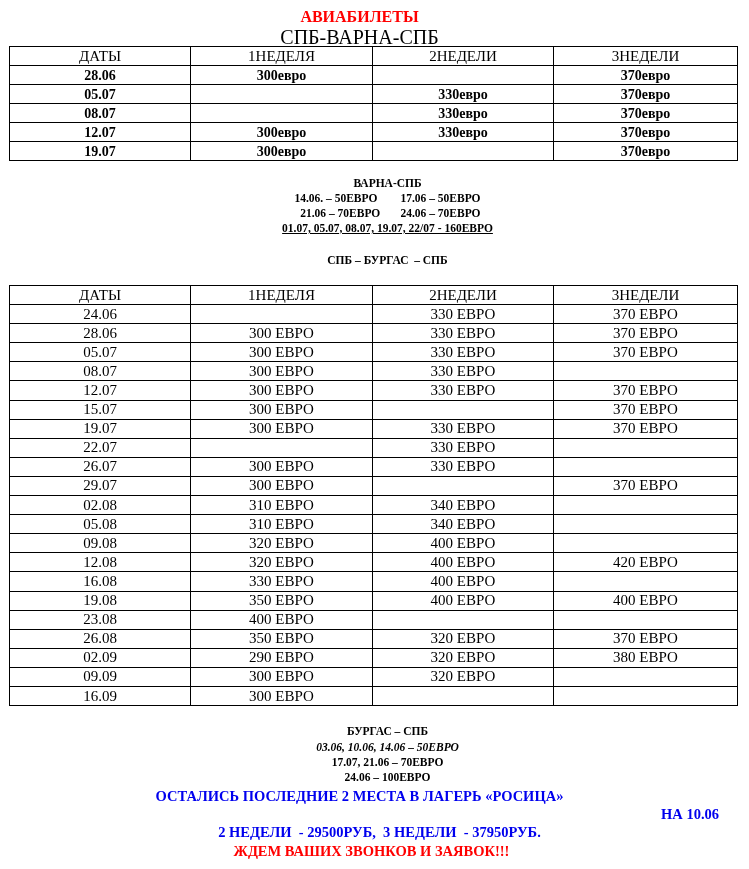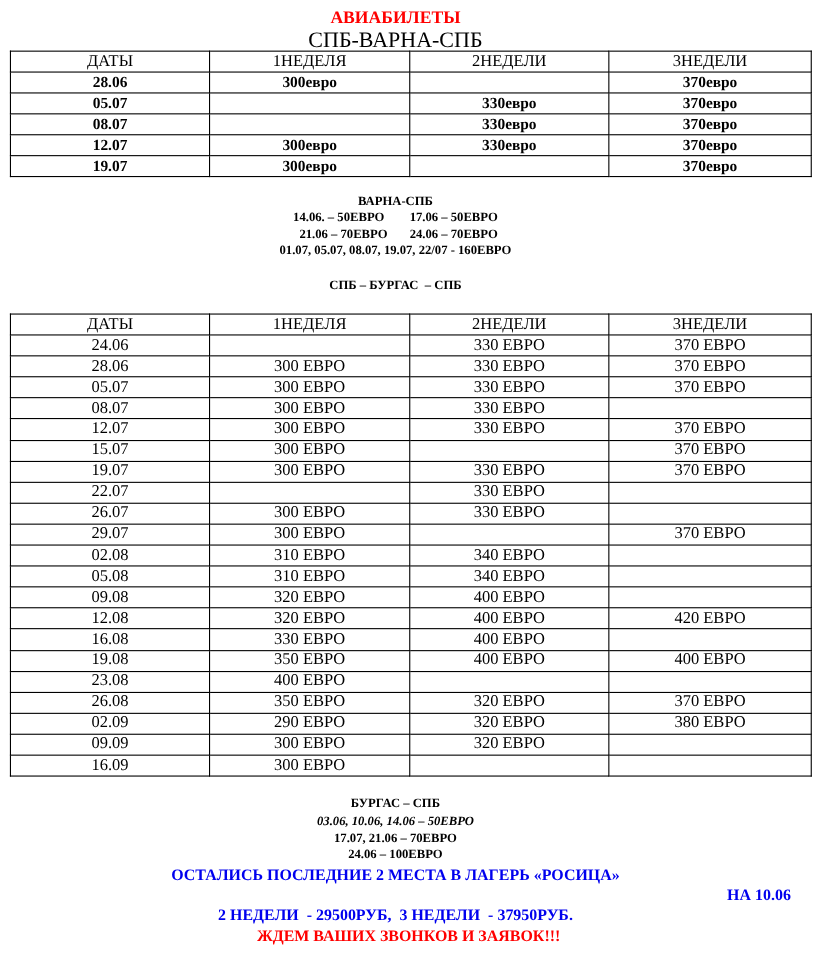--- a/index.html
+++ b/index.html
@@ -9,21 +9,21 @@
   .title { top: 8px; font-size: 16px; color: #ff0000; font-weight: bold; letter-spacing: 0; }
   .subtitle { top: 26px; font-size: 20px; }
   table.grid { position: absolute; left: 9px; width: 728px; border-collapse: collapse; table-layout: fixed; }
   table.grid td, table.grid th { border: 1px solid #000; padding: 0; text-align: center;
       font-size: 15px; line-height: 17px; height: 18px; font-weight: normal; overflow: hidden; white-space: nowrap; }
   table.grid td.b { font-weight: bold; font-size: 14px; }
   #t1 { top: 46px; }
   #t2 { top: 285px; }
   #t2 td, #t2 th { height: 18.1px; }
   col.c0 { width: 181px; } col.c1 { width: 182px; } col.c2 { width: 181px; } col.c3 { width: 184px; }
-  .small { font-size: 11.5px; font-weight: bold; line-height: 15px; }
+  .small { font-size: 11.5px; font-weight: bold; line-height: 15px; padding-left: 28px; }
   .blue { color: #0000ee; font-weight: bold; font-size: 14.5px; line-height: 18px; }
   .red { color: #ff0000; font-weight: bold; font-size: 14.5px; line-height: 18px; padding-left: 12px; }
 </style>
 </head>
 <body>
 
 <div class="center title">АВИАБИЛЕТЫ</div>
 <div class="center subtitle">СПБ-ВАРНА-СПБ</div>
 
 <table class="grid" id="t1">
@@ -71,21 +71,21 @@
         <td class="b">300евро</td>
         <td class="b"></td>
         <td class="b">370евро</td>
       </tr>
     </tbody>
 </table>
 
 <div class="center small" style="top:176px;">ВАРНА-СПБ</div>
 <div class="center small" style="top:191px;">14.06. – 50ЕВРО        17.06 – 50ЕВРО</div>
 <div class="center small" style="top:206px;">  21.06 – 70ЕВРО       24.06 – 70ЕВРО</div>
-<div class="center small" style="top:221px;">01.07, 05.07, 08.07, 19.07, 22/07 - 160ЕВРО</div>
+<div class="center small" style="top:221px;text-decoration:underline;">01.07, 05.07, 08.07, 19.07, 22/07 - 160ЕВРО</div>
 
 <div class="center small" style="top:253px;">СПБ – БУРГАС  – СПБ</div>
 
 <table class="grid" id="t2">
   <colgroup>
       <col class="c0">
       <col class="c1">
       <col class="c2">
       <col class="c3">
     </colgroup>
@@ -227,14 +227,14 @@
     </tbody>
 </table>
 
 <div class="center small" style="top:724px;">БУРГАС – СПБ</div>
 <div class="center small" style="top:740px;font-style:italic;">03.06, 10.06, 14.06 – 50ЕВРО</div>
 <div class="center small" style="top:755px;">17.07, 21.06 – 70ЕВРО</div>
 <div class="center small" style="top:770px;">24.06 – 100ЕВРО</div>
 
 <div class="center blue" style="top:787px;">ОСТАЛИСЬ ПОСЛЕДНИЕ 2 МЕСТА В ЛАГЕРЬ «РОСИЦА»</div>
 <div class="center blue" style="top:805px;text-align:right;">НА 10.06</div>
-<div class="center blue" style="top:823px;">2 НЕДЕЛИ  - 29500РУБ,  3 НЕДЕЛИ  - 37950РУБ.</div>
+<div class="center blue" style="top:823px;padding-left:20px;">2 НЕДЕЛИ  - 29500РУБ,  3 НЕДЕЛИ  - 37950РУБ.</div>
 <div class="center red" style="top:842px;">ЖДЕМ ВАШИХ ЗВОНКОВ И ЗАЯВОК!!!</div>
 
 </body></html>

